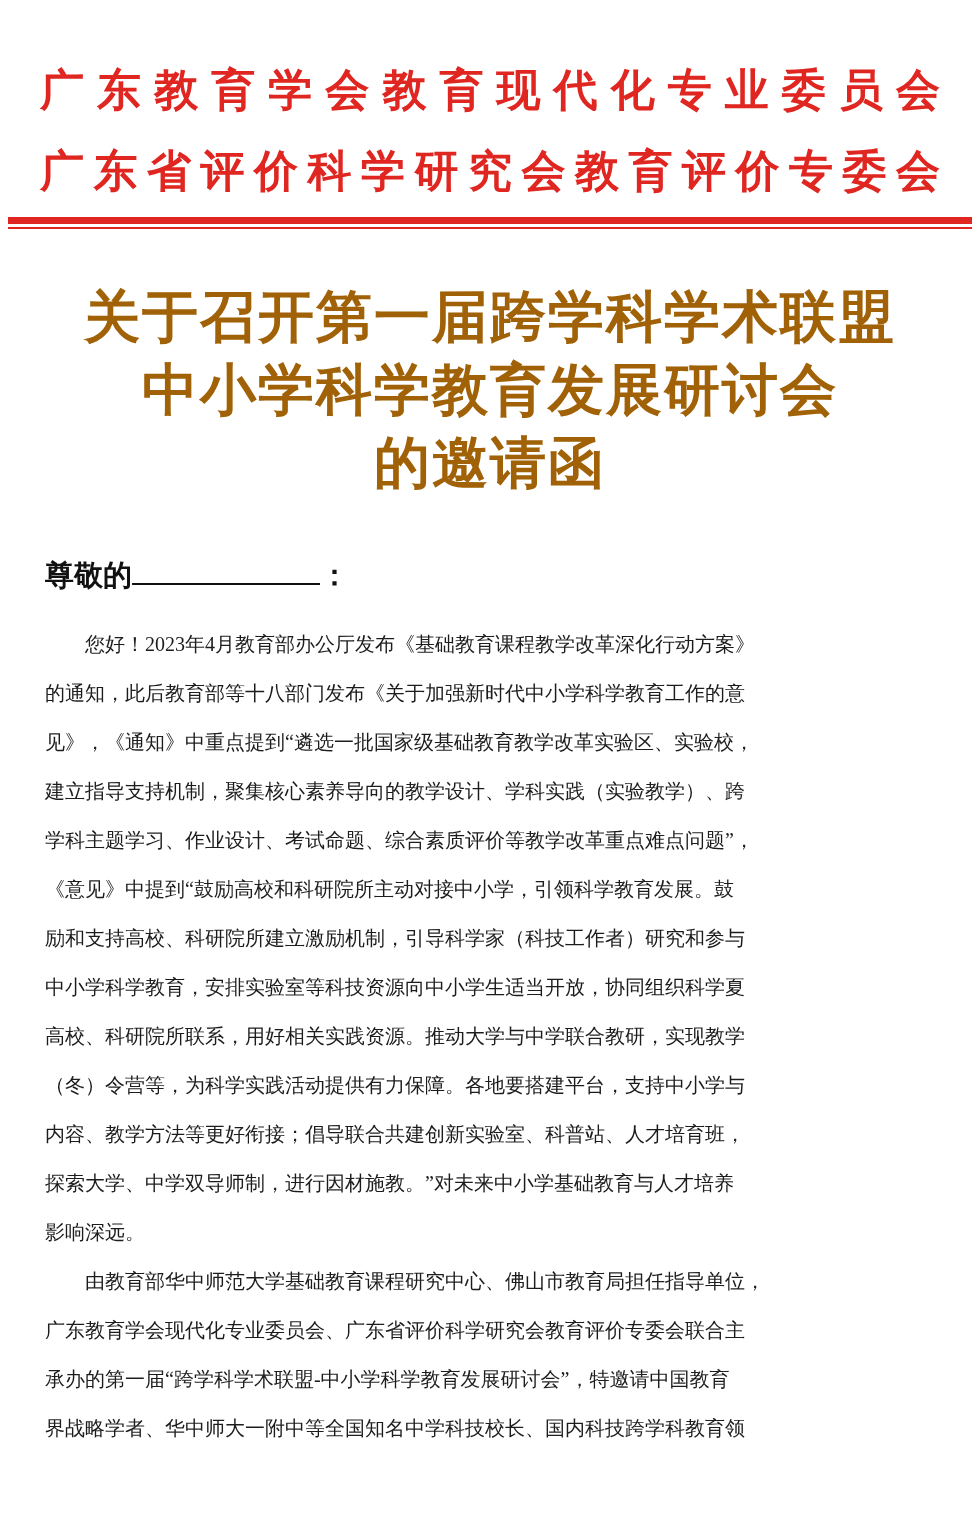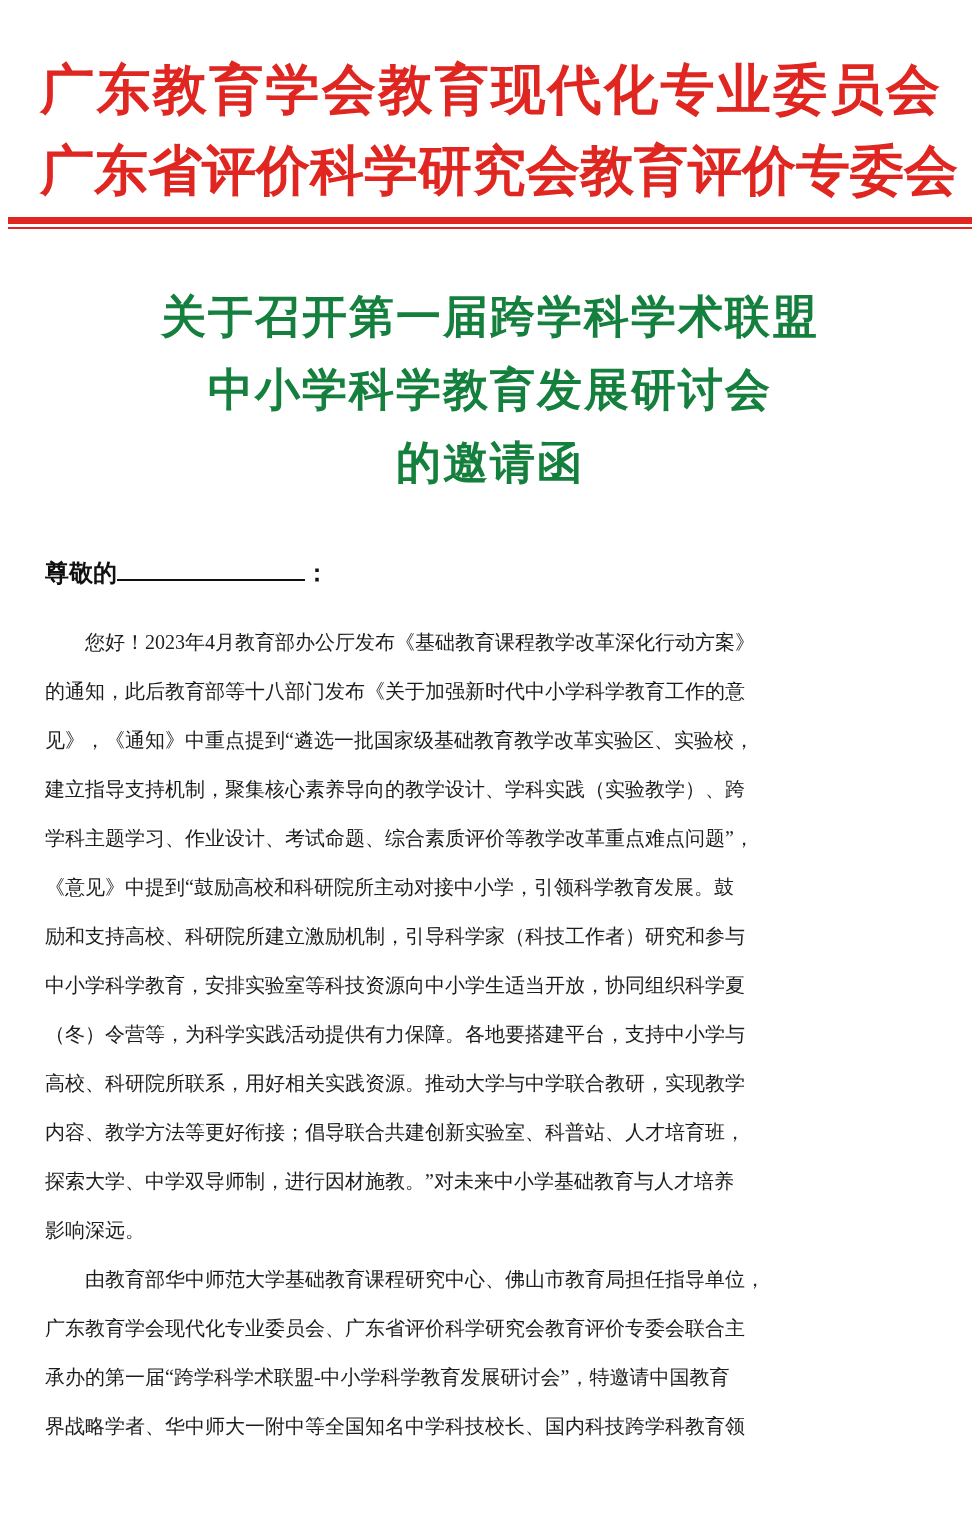--- a/index.html
+++ b/index.html
@@ -15,50 +15,50 @@
   }
   
   .letterhead {
     width: 900px;
     margin: 0 auto;
     padding-top: 50px;
   }
   .letterhead-line {
     color: var(--accent, #e02620);
     font-weight: bold;
-    font-size: 54px;
+    font-size: 44px;
     line-height: 81px;
     text-align: justify;
     text-align-last: justify;
     white-space: nowrap;
     letter-spacing: 0;
   }
   .divider {
     width: 964px;
     margin: 5px auto 0 auto;
   }
   .divider .thick { height: 7px; background: var(--accent, #e02620); }
   .divider .gap   { height: 3px; background: transparent; }
   .divider .thin  { height: 2px; background: var(--accent, #e02620); }
   
   .doc-title {
     margin-top: 52px;
     text-align: center;
   }
   .doc-title-line {
-    font-size: 45px;
+    font-size: 56px;
     font-weight: bold;
-    color: #15803d;
+    color: #a16207;
     line-height: 73px;
     letter-spacing: 2px;
   }
   
   .salutation {
     margin: 56px 45px 0 45px;
-    font-size: 24px;
+    font-size: 29px;
     font-weight: bold;
     color: #111111;
     line-height: 34px;
   }
   .salutation .blank {
     display: inline-block;
     width: 188px;
     height: 1em;
     border-bottom: 2px solid #111111;
     vertical-align: baseline;
@@ -103,22 +103,22 @@
 
   <div class="body-text">
     <div class="body-line para-start">您好！2023年4月教育部办公厅发布《基础教育课程教学改革深化行动方案》</div>
     <div class="body-line">的通知，此后教育部等十八部门发布《关于加强新时代中小学科学教育工作的意</div>
     <div class="body-line">见》，《通知》中重点提到“遴选一批国家级基础教育教学改革实验区、实验校，</div>
     <div class="body-line">建立指导支持机制，聚集核心素养导向的教学设计、学科实践（实验教学）、跨</div>
     <div class="body-line">学科主题学习、作业设计、考试命题、综合素质评价等教学改革重点难点问题”，</div>
     <div class="body-line">《意见》中提到“鼓励高校和科研院所主动对接中小学，引领科学教育发展。鼓</div>
     <div class="body-line">励和支持高校、科研院所建立激励机制，引导科学家（科技工作者）研究和参与</div>
     <div class="body-line">中小学科学教育，安排实验室等科技资源向中小学生适当开放，协同组织科学夏</div>
+    <div class="body-line">高校、科研院所联系，用好相关实践资源。推动大学与中学联合教研，实现教学</div>
     <div class="body-line">（冬）令营等，为科学实践活动提供有力保障。各地要搭建平台，支持中小学与</div>
-    <div class="body-line">高校、科研院所联系，用好相关实践资源。推动大学与中学联合教研，实现教学</div>
     <div class="body-line">内容、教学方法等更好衔接；倡导联合共建创新实验室、科普站、人才培育班，</div>
     <div class="body-line">探索大学、中学双导师制，进行因材施教。”对未来中小学基础教育与人才培养</div>
     <div class="body-line">影响深远。</div>
     <div class="body-line para-start">由教育部华中师范大学基础教育课程研究中心、佛山市教育局担任指导单位，</div>
     <div class="body-line">广东教育学会现代化专业委员会、广东省评价科学研究会教育评价专委会联合主</div>
     <div class="body-line">承办的第一届“跨学科学术联盟-中小学科学教育发展研讨会”，特邀请中国教育</div>
     <div class="body-line">界战略学者、华中师大一附中等全国知名中学科技校长、国内科技跨学科教育领</div>
   </div>
 
 </div>

